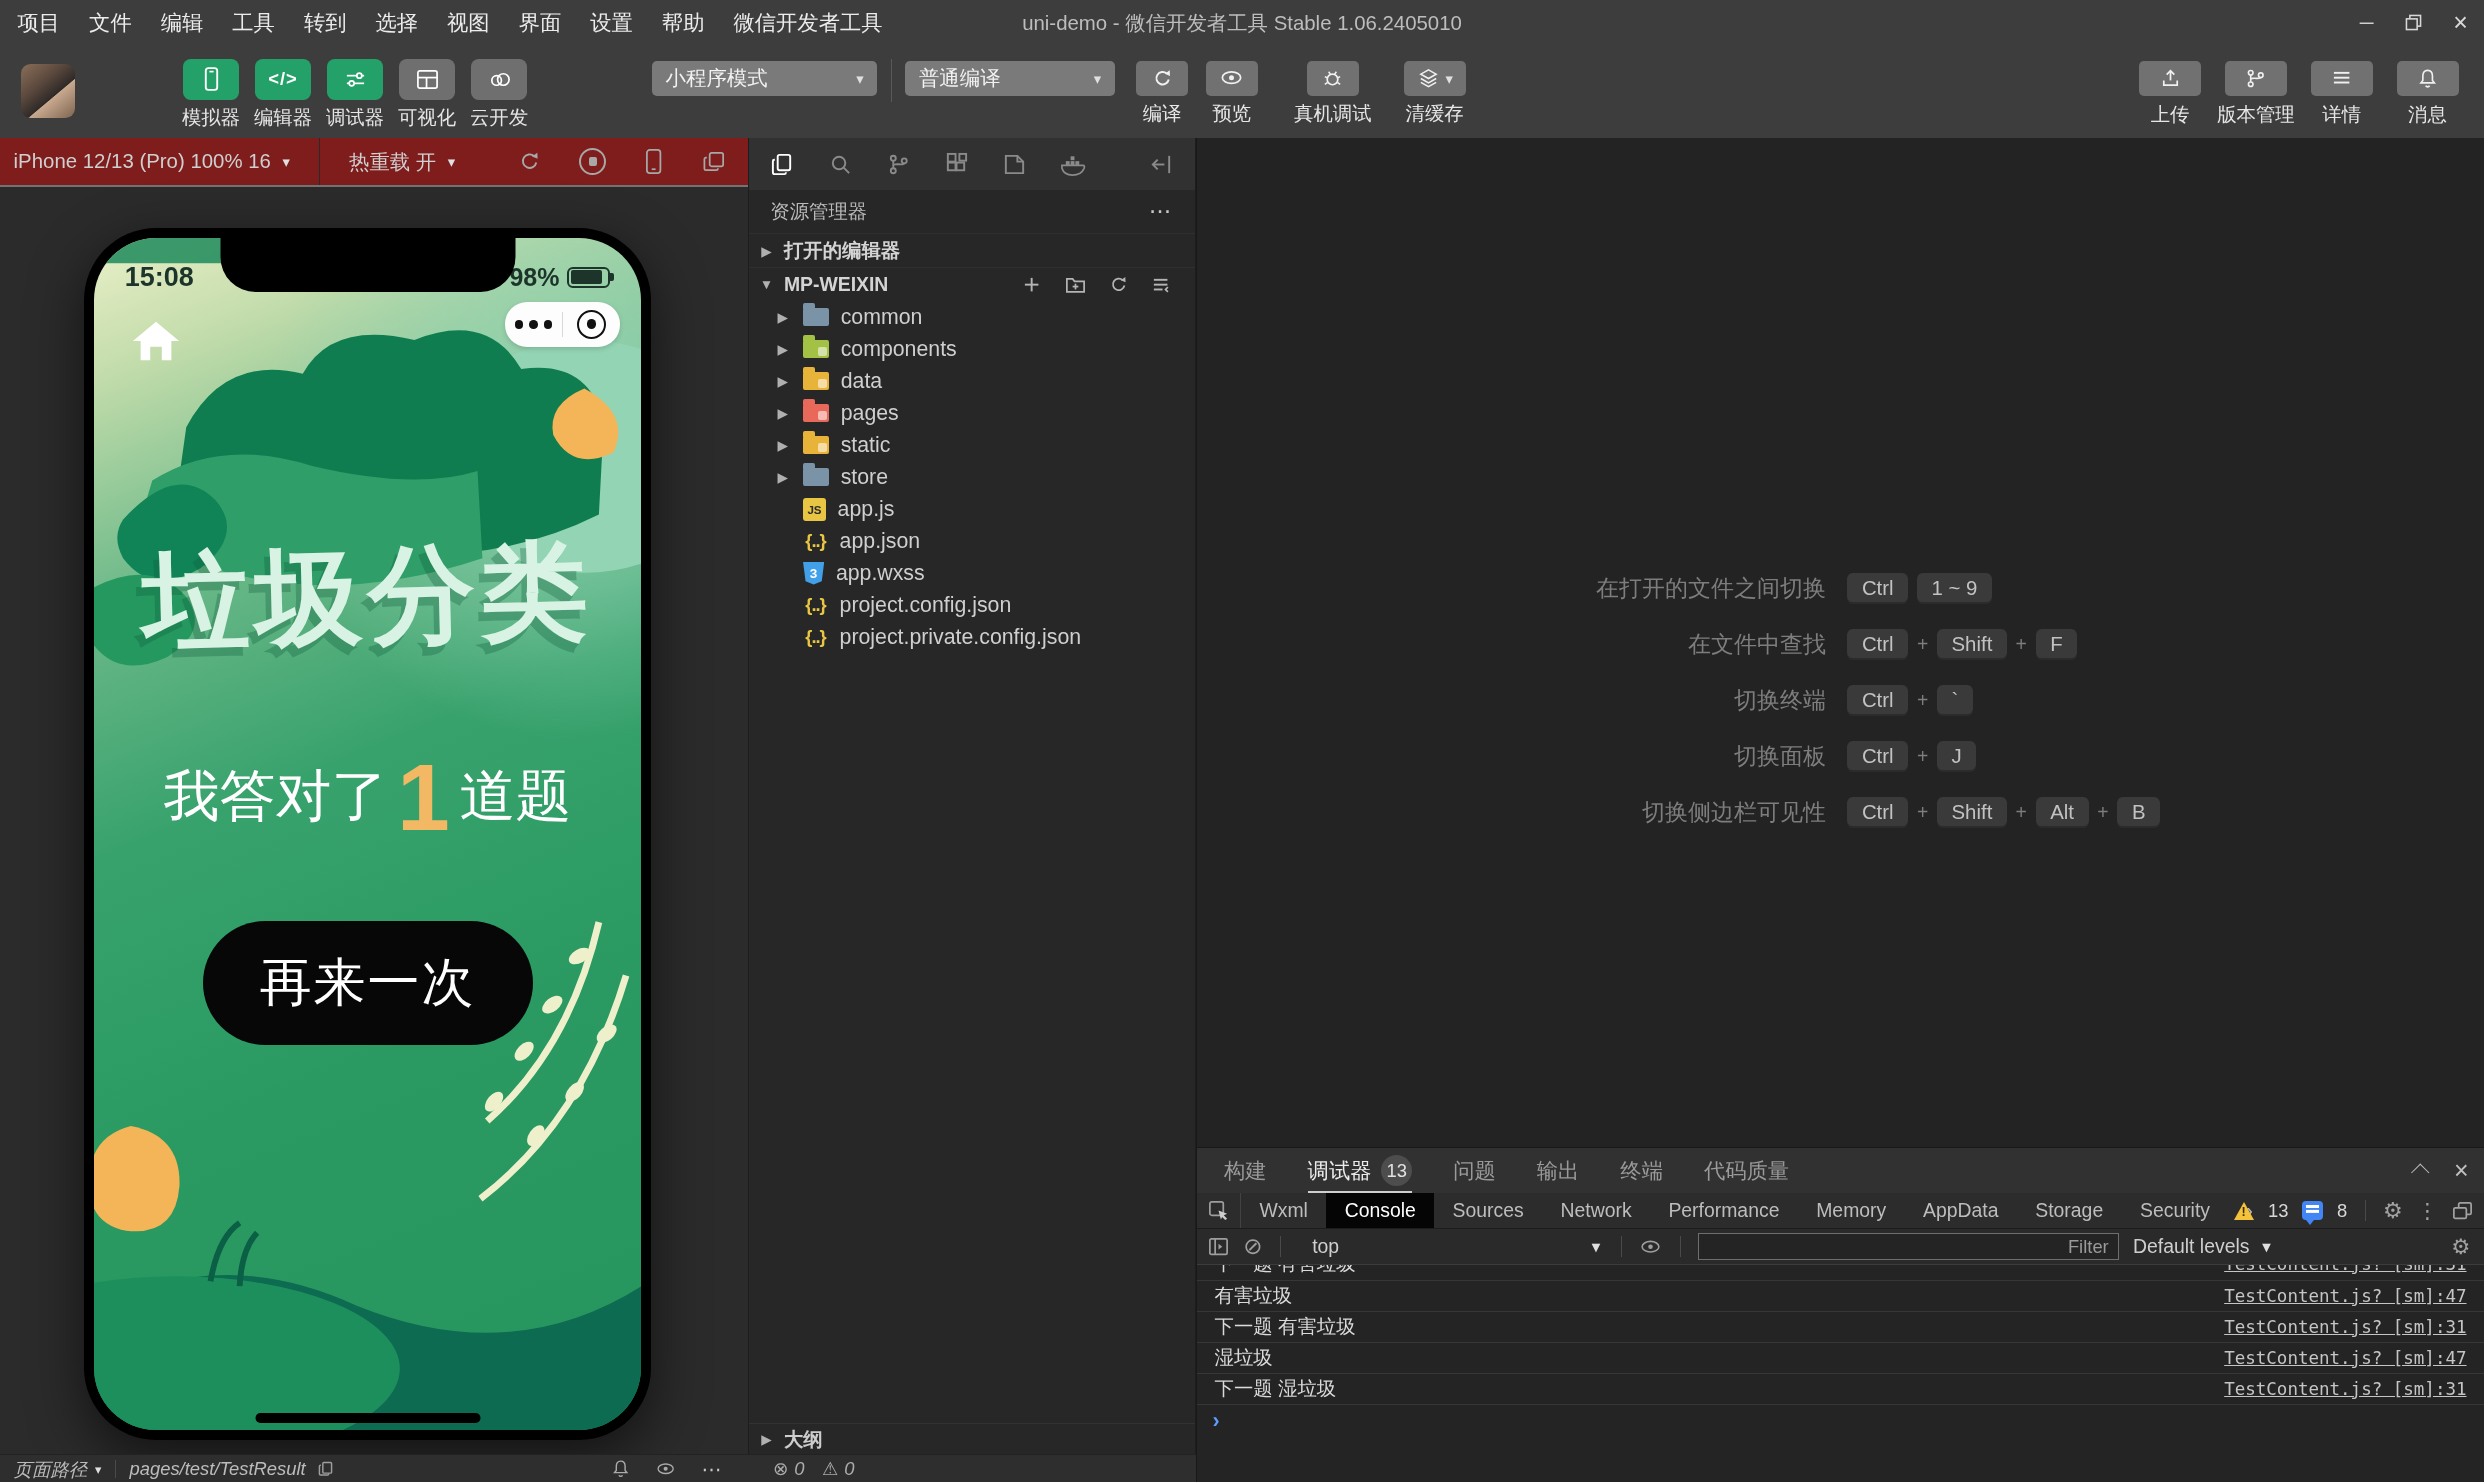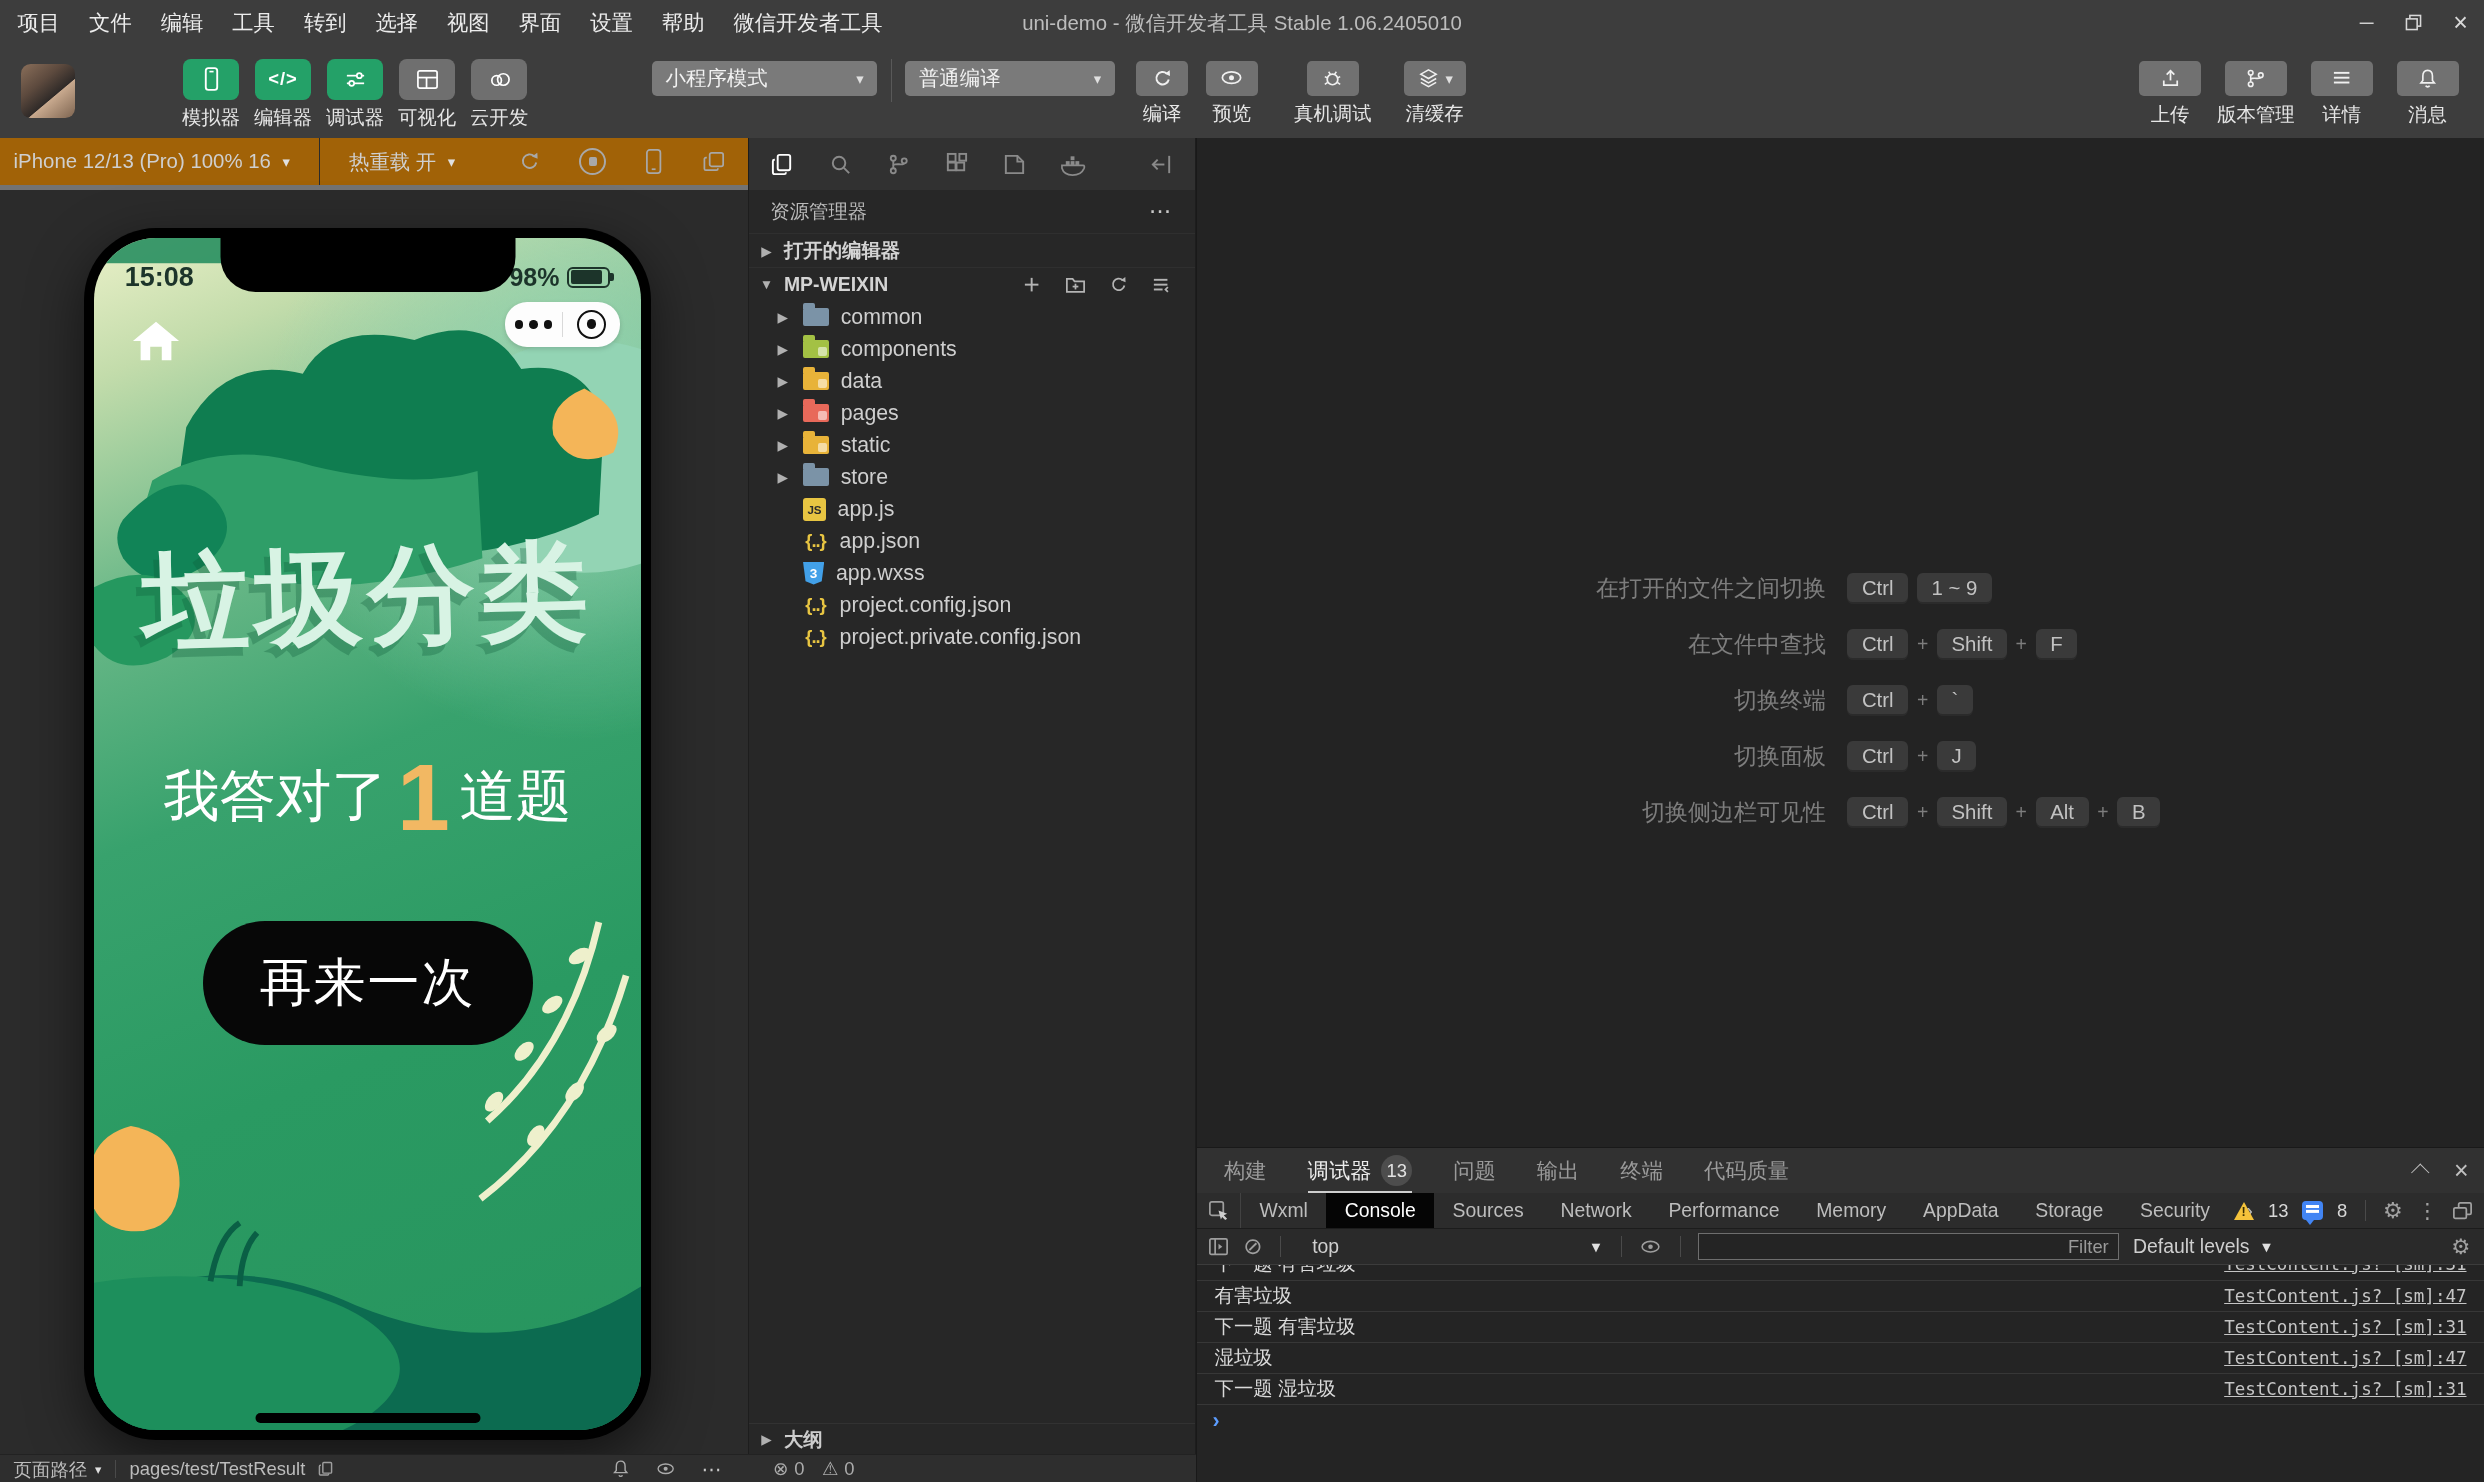--- a/index.html
+++ b/index.html
@@ -41,22 +41,22 @@
   .sq-btn{width:52px;height:35px;background:#717171;border-radius:4.9px;display:flex;align-items:center;
           justify-content:center;color:#f0f0f0;}
   .sq-btn.w64{width:62px;}
   .right-controls{position:absolute;right:17.5px;top:15.5px;display:flex;gap:7.8px;}
   .rc-col{min-width:78px;display:flex;flex-direction:column;align-items:center;gap:5px;}
   .rc-btn{width:62px;height:35px;background:#717171;border-radius:4.9px;display:flex;align-items:center;
           justify-content:center;color:#f0f0f0;}
 
   
   .sim-panel{position:absolute;left:0;top:138px;width:748px;bottom:29px;background:#2b2b2b;}
-  .sim-header{position:absolute;left:0;top:0;width:100%;height:47px;background:#a16207;
-              border-bottom:5px solid #737373;display:flex;align-items:center;font-size:20.4px;color:#cfcfcf;}
+  .sim-header{position:absolute;left:0;top:0;width:100%;height:47px;background:#7f1d1d;
+              border-bottom:2px solid #737373;display:flex;align-items:center;font-size:20.4px;color:#cfcfcf;}
   .sim-header .hsep{width:1px;height:47px;background:#2a2a2a;margin:0 15.5px;}
   .sim-icons{position:absolute;right:21.3px;top:0;height:47px;display:flex;align-items:center;gap:37px;color:#a8a8a8;}
   .rec-ring{width:23px;height:23px;border:2.4px solid #a8a8a8;border-radius:50%;display:flex;
             align-items:center;justify-content:center;}
   .rec-ring i{width:8.7px;height:8.7px;background:#a8a8a8;border-radius:1.9px;}
   .sim-body{position:absolute;left:0;top:47px;right:0;bottom:0;}
 
   
   .phone{position:absolute;left:84px;top:43px;width:567px;height:1212px;background:#000;
          border-radius:72px;padding:9.7px;box-sizing:border-box;box-shadow:0 17.5px 53px rgba(0,0,0,.55);}
@@ -186,21 +186,21 @@
            padding:0 17.5px;font-size:19.4px;color:#dadada;}
   .log-row .src{margin-left:auto;font-family:"DejaVu Sans Mono","Liberation Mono",monospace;
                 font-size:17.5px;color:#c5c5c5;text-decoration:underline;}
   .log-clip{height:14.6px;overflow:hidden;position:relative;border-bottom:1px solid #373737;}
   .log-clip .log-row{position:absolute;left:0;right:0;top:-16.5px;border-bottom:none;}
   .prompt-row{height:33px;display:flex;align-items:center;padding:0 15.5px;font-size:21.3px;
               color:#5c9dff;font-weight:bold;}
 
   
   .statusbar{position:absolute;left:0;top:1454px;width:1196px;height:29px;background:#2e2e2e;
-             border-top:1px solid #222;display:flex;align-items:center;font-size:18.4px;color:#bcbcbc;box-sizing:border-box;}
+             border-top:1px solid #222;display:flex;align-items:center;font-size:18.4px;color:#bcbcbc;box-sizing:border-box;font-style:italic;}
   .sb-left{width:748px;display:flex;align-items:center;height:100%;flex:0 0 auto;}
   .sb-item{display:flex;align-items:center;gap:7.8px;padding:0 13.6px;height:100%;}
   .sb-div{width:1px;height:17.5px;background:#4a4a4a;}
   .sb-icons{margin-left:auto;display:flex;align-items:center;gap:25px;padding-right:25px;color:#ababab;}
   .sb-right{display:flex;align-items:center;gap:17.5px;padding-left:25px;color:#ababab;}
   .sb-cnt{display:flex;align-items:center;gap:5.8px;}
 </style>
 </head>
 <body>
 

